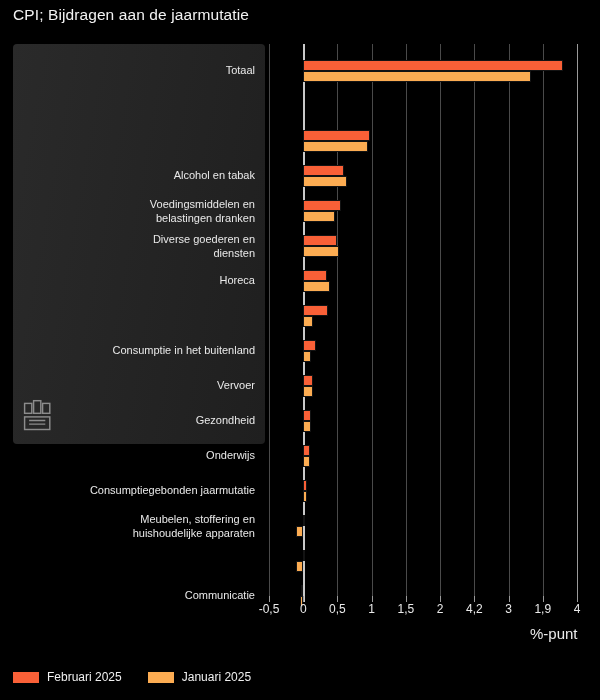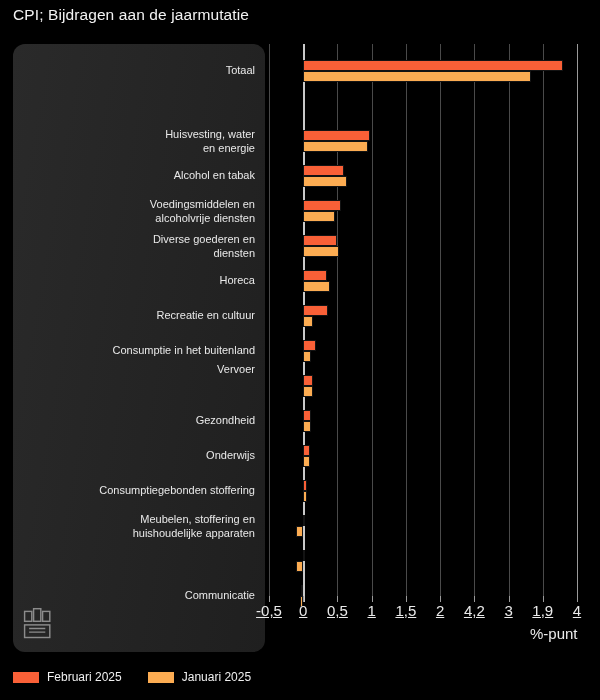--- a/index.html
+++ b/index.html
@@ -23,24 +23,24 @@
   
   #chart {
     position:absolute;
     left:0; top:44px;
     width:600px; height:560px;
   }
   
   #label-panel {
     position:absolute;
     left:13px; top:0;
-    width:252px; height:608px;
+    width:252px; height:400px;
     background:#272727;
     background:linear-gradient(100deg,#2a2a2a 0%,#242424 55%,#1f1f1f 100%);
-    border-radius:12px;
+    border-radius:4px;
   }
   #label-panel-inner { position:absolute; inset:0; }
   .cat-label {
     position:absolute;
     right:10px;
     width:236px;
     text-align:right;
     font-size:11px;
     line-height:13.5px;
     color:#e9e9e9;
@@ -78,25 +78,24 @@
   #xaxis { position:absolute; left:265px; top:602px; width:330px; height:22px; }
   .tick-mark {
     position:absolute;
     top:-6px;
     width:1px; height:6px;
     background:#9a9a9a;
   }
   .tick-label {
     position:absolute;
     top:0;
-    font-size:15px;
+    font-size:12px;
     color:#eaeaea;
     transform:translateX(-50%);
     white-space:nowrap;
-    text-decoration:underline;
   }
   #unit-label {
     position:absolute;
     left:530px; top:625px;
     font-size:15px;
     color:#eaeaea;
   }
   
   #legend {
     position:absolute;
@@ -112,34 +111,31 @@
 </head>
 <body>
 
 <div id="title">CPI; Bijdragen aan de jaarmutatie</div>
 
 <div id="chart">
 
   <div id="label-panel">
     <div id="label-panel-inner">
         <div class="cat-label" style="top: 27px;">Totaal</div>
-        <div class="cat-label" style="top: 97px;">Huisvesting, water
-en energie</div>
         <div class="cat-label" style="top: 132px;">Alcohol en tabak</div>
         <div class="cat-label" style="top: 167px;">Voedingsmiddelen en
-alcoholvrije diensten</div>
+belastingen dranken</div>
         <div class="cat-label" style="top: 202px;">Diverse goederen en
 diensten</div>
         <div class="cat-label" style="top: 237px;">Horeca</div>
-        <div class="cat-label" style="top: 272px;">Recreatie en cultuur</div>
         <div class="cat-label" style="top: 307px;">Consumptie in het buitenland</div>
-        <div class="cat-label" style="top: 326px;">Vervoer</div>
+        <div class="cat-label" style="top: 342px;">Vervoer</div>
         <div class="cat-label" style="top: 377px;">Gezondheid</div>
         <div class="cat-label" style="top: 412px;">Onderwijs</div>
-        <div class="cat-label" style="top: 447px;">Consumptiegebonden stoffering</div>
+        <div class="cat-label" style="top: 447px;">Consumptiegebonden jaarmutatie</div>
         <div class="cat-label" style="top: 482px;">Meubelen, stoffering en
 huishoudelijke apparaten</div>
         <div class="cat-label" style="top: 552px;">Communicatie</div>
       </div>
     <svg id="cbs-logo" viewBox="0 0 40 40" fill="none" stroke="#8c8c8c" stroke-width="1.6">
       <rect x="4" y="6" width="8" height="11"></rect>
       <rect x="14" y="3" width="8" height="14"></rect>
       <rect x="24" y="6" width="8" height="11"></rect>
       <rect x="4" y="21" width="28" height="14"></rect>
       <path d="M9 25h18M9 29h18"></path>

